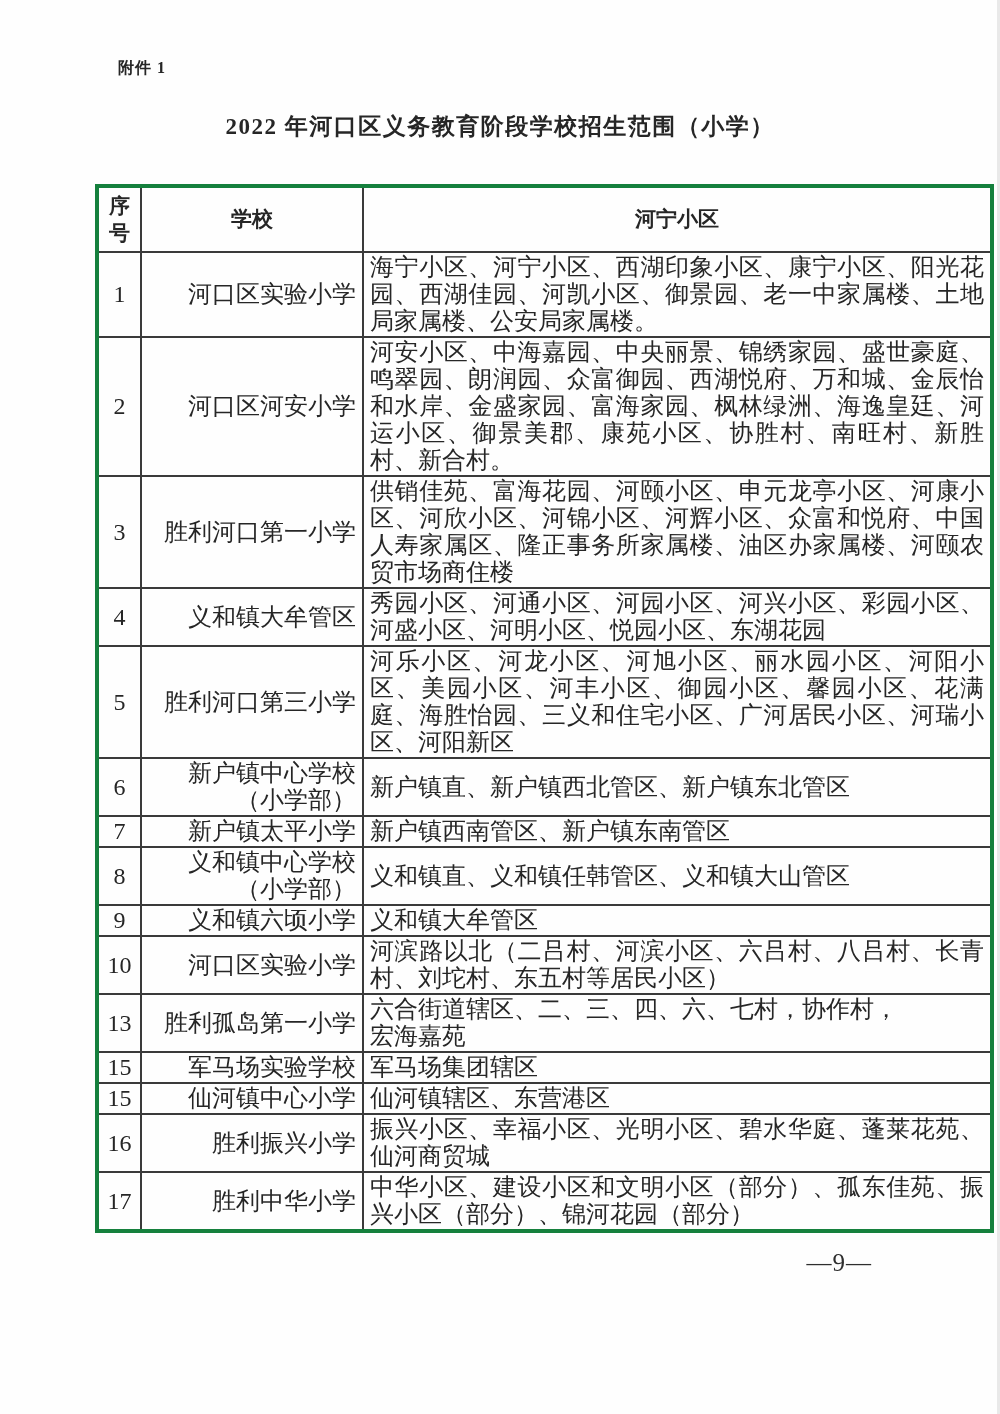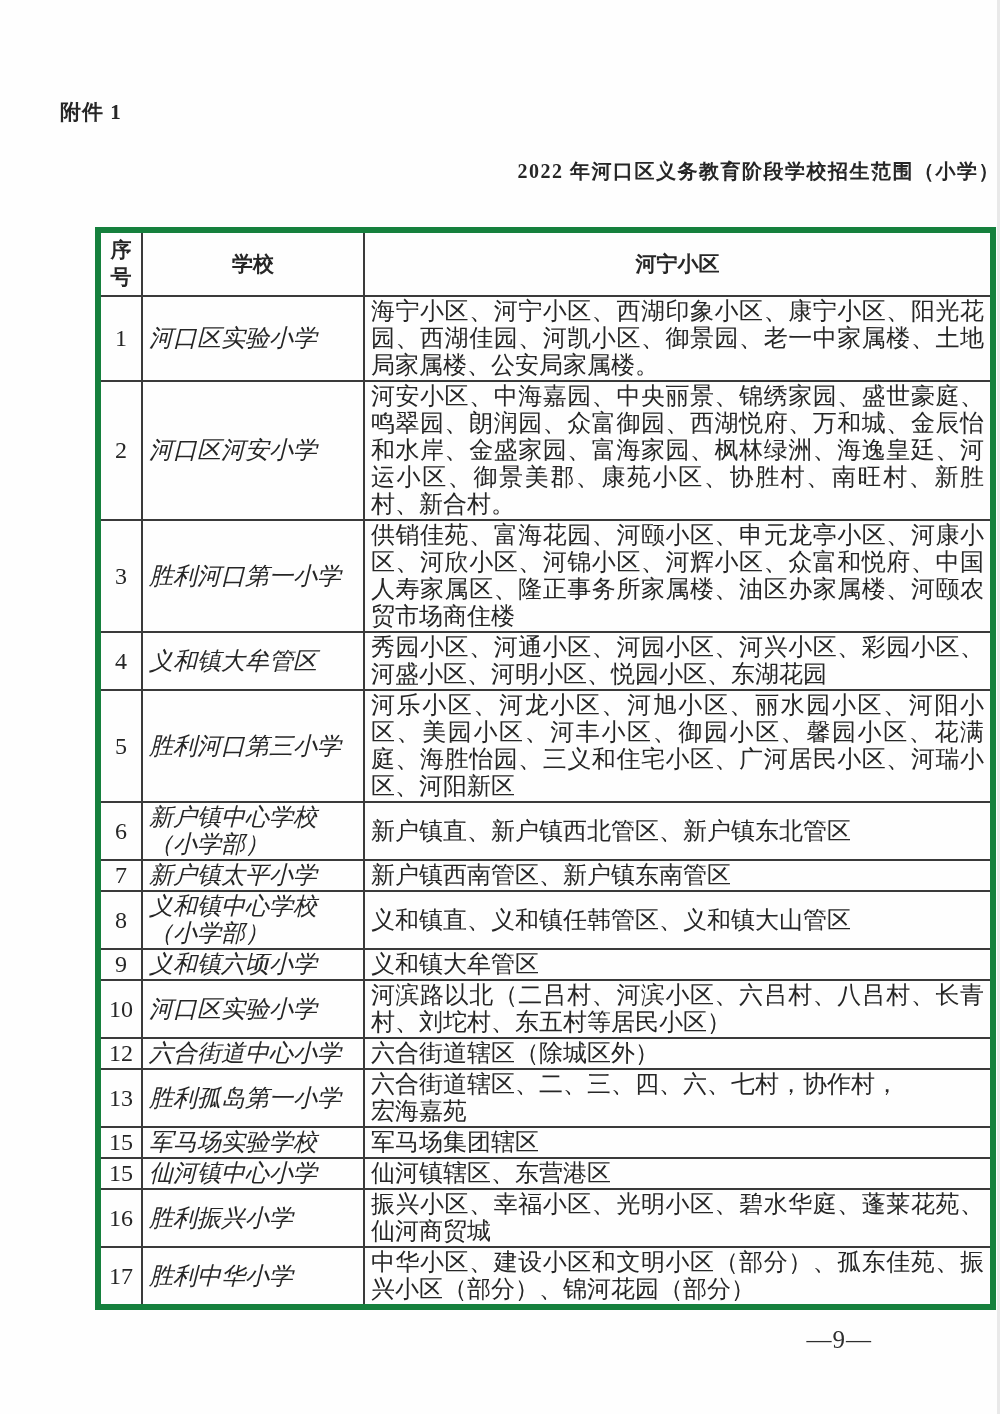--- a/index.html
+++ b/index.html
@@ -19,61 +19,60 @@
   }
   .page::after {
     
     content: "";
     position: absolute;
     top: 0; right: 0;
     width: 3px; height: 100%;
     background: #e9e9e9;
   }
   .attachment-label {
-    padding-top: 98px;
-    margin-left: 60px;
-    font-size: 21px;
+    padding-top: 58px;
+    margin-left: 118px;
+    font-size: 16px;
     font-weight: 600;
     letter-spacing: 1px;
   }
   .doc-title {
     margin: 32px 0 0 0;
-    text-align: right;
-    font-size: 20px;
+    text-align: center;
+    font-size: 23px;
     font-weight: 700;
     letter-spacing: 1.5px;
   }
   table.enroll {
     margin: 42px 0 0 95px;
     width: 895px;
     border-collapse: collapse;
     table-layout: fixed;
-    border: 6px solid #15803d;
+    border: 4px solid #15803d;
   }
   table.enroll th, table.enroll td {
     border: 2px solid #3a3a3a;
     font-size: 24px;
     line-height: 27px;
     padding: 1px 6px;
     vertical-align: middle;
     box-sizing: border-box;
   }
   table.enroll th {
     height: 66px;
     font-weight: 700;
     font-size: 21px;
     text-align: center;
   }
   td.col-no {
     text-align: center;
     font-family: "Liberation Serif", "DejaVu Serif", serif;
   }
   td.col-school {
-    text-align: left;
-    font-style: italic;
+    text-align: right;
   }
   td.col-range {
     text-align: justify;
     text-justify: inter-character;
     padding: 1px 10px;
   }
   .cell-line { display: block; }
   .page-number {
     margin-top: 16px;
     margin-right: 128px;
@@ -156,25 +155,20 @@
           <td class="col-no">9</td>
           <td class="col-school">义和镇六顷小学</td>
           <td class="col-range">义和镇大牟管区</td>
         </tr>
         <tr>
           <td class="col-no">10</td>
           <td class="col-school">河口区实验小学</td>
           <td class="col-range">河滨路以北（二吕村、河滨小区、六吕村、八吕村、长青村、刘坨村、东五村等居民小区）</td>
         </tr>
         <tr>
-          <td class="col-no">12</td>
-          <td class="col-school">六合街道中心小学</td>
-          <td class="col-range">六合街道辖区（除城区外）</td>
-        </tr>
-        <tr>
           <td class="col-no">13</td>
           <td class="col-school">胜利孤岛第一小学</td>
           <td class="col-range">
             <span class="cell-line">六合街道辖区、二、三、四、六、七村，协作村，</span>
             <span class="cell-line">宏海嘉苑</span>
           </td>
         </tr>
         <tr>
           <td class="col-no">15</td>
           <td class="col-school">军马场实验学校</td>

